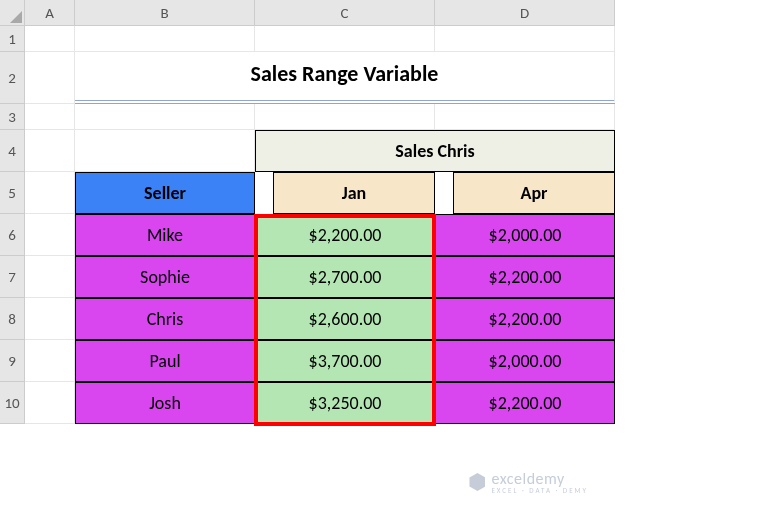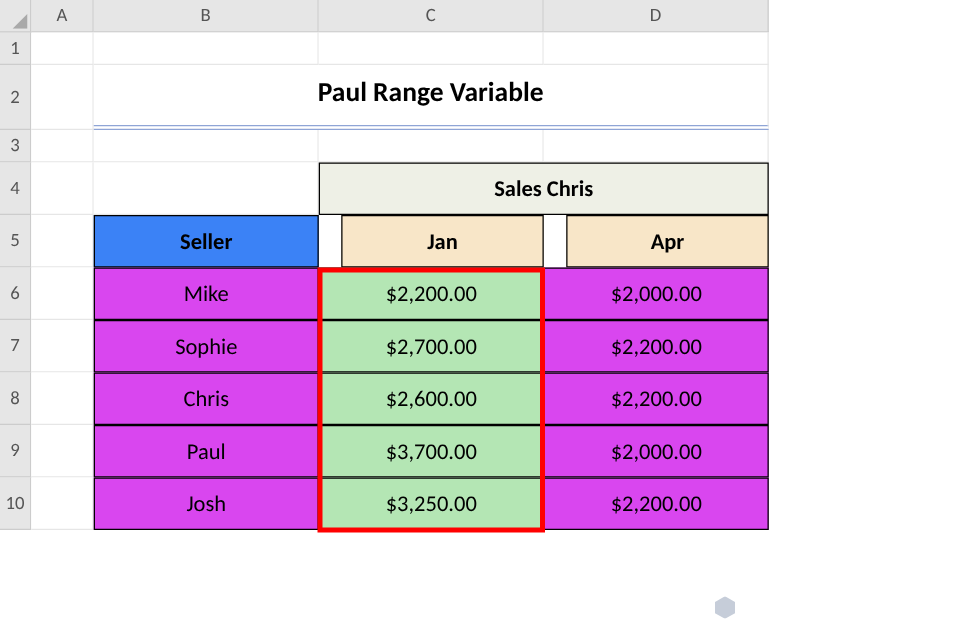--- a/index.html
+++ b/index.html
@@ -118,21 +118,21 @@
   <div class="col-header">D</div>
 
   <div class="row-header">1</div>
   <div class="cell empty"></div>
   <div class="cell empty"></div>
   <div class="cell empty"></div>
   <div class="cell empty"></div>
 
   <div class="row-header">2</div>
   <div class="cell empty"></div>
-  <div class="cell title-cell" style="grid-column: span 3;">Paul Range Variable</div>
+  <div class="cell title-cell" style="grid-column: span 3;">Sales Range Variable</div>
 
   <div class="row-header">3</div>
   <div class="cell empty"></div>
   <div class="cell empty"></div>
   <div class="cell empty"></div>
   <div class="cell empty"></div>
 
   <div class="row-header">4</div>
   <div class="cell empty"></div>
   <div class="cell empty"></div>
@@ -172,13 +172,17 @@
   <div class="cell empty"></div>
   <div class="cell data-cell">Josh</div>
   <div class="cell data-cell highlight">$3,250.00</div>
   <div class="cell data-cell">$2,200.00</div>
 </div>
 
 <div class="red-box" style="left:254px; top:214px; width:182px; height:212px;"></div>
 
 <div class="watermark">
   <div class="logo-hex"></div>
+  <div>
+    <span class="brand">exceldemy</span>
+    <span class="sub">EXCEL · DATA · DEMY</span>
+  </div>
 </div>
 
 </body></html>

